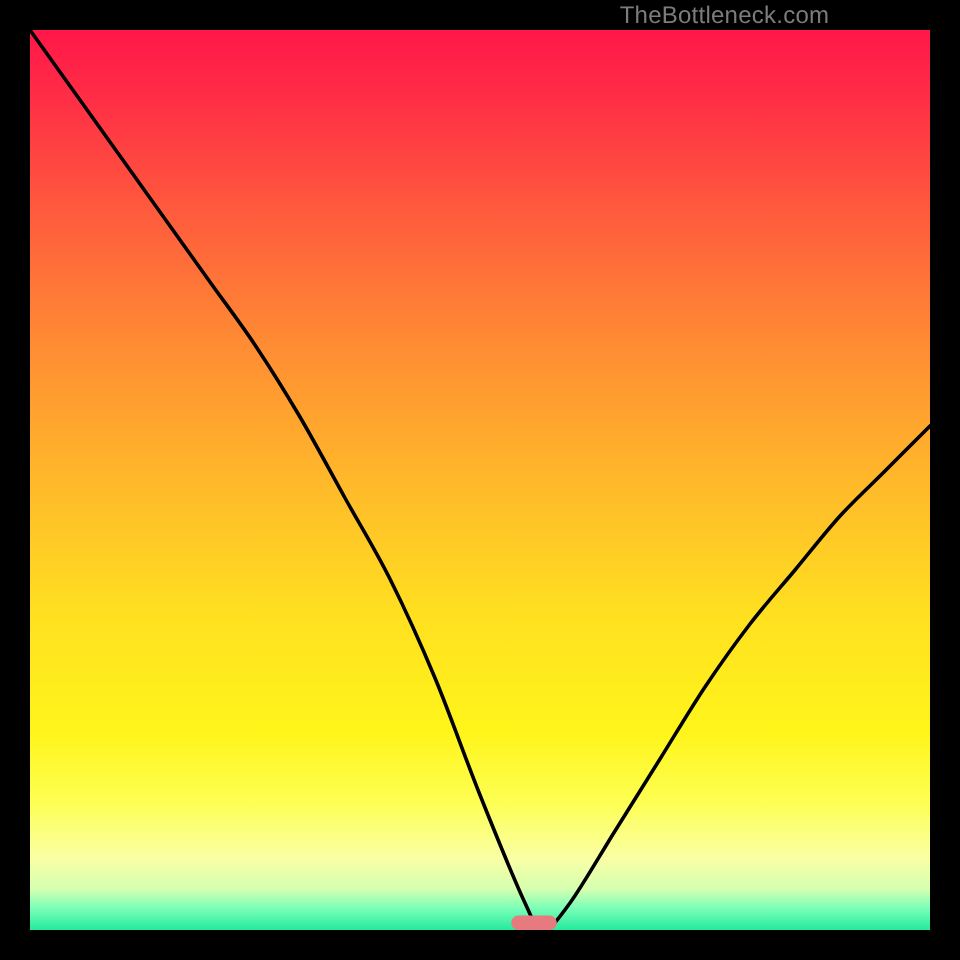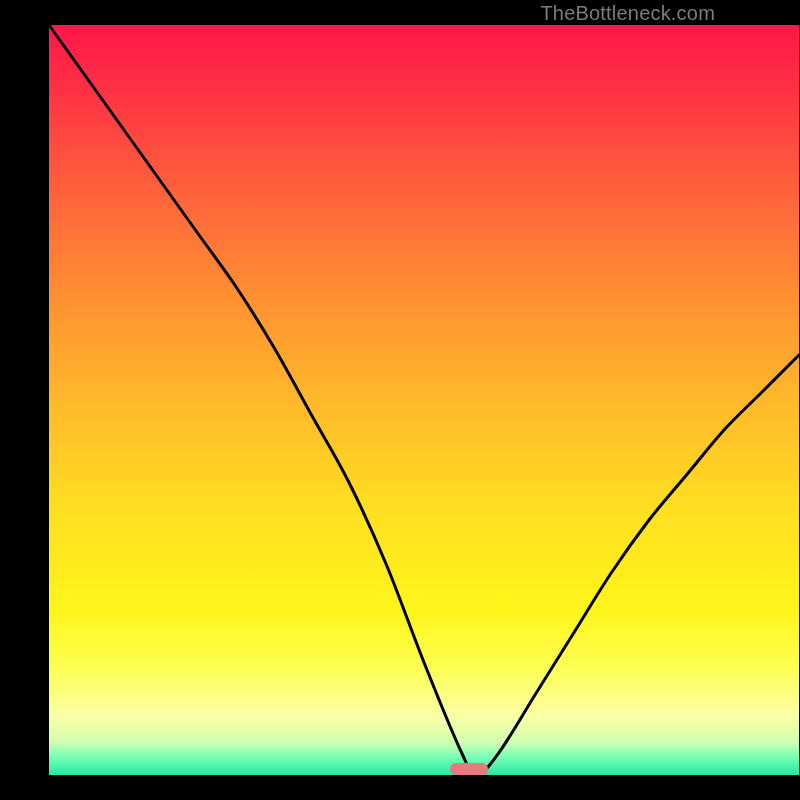--- a/index.html
+++ b/index.html
@@ -11,21 +11,20 @@
     overflow: hidden;
     font-family: Arial, Helvetica, sans-serif;
   }
   .frame {
     position: absolute;
     left: 0;
     top: 0;
     width: 701px;
     height: 800px;
     background: #000;
-    margin-left: 24px;
   }
   .plot {
     position: absolute;
     left: 25px;
     top: 25px;
     width: 750px;
     height: 750px;
     
     background: linear-gradient(to bottom,
       #ff1749 0%,

